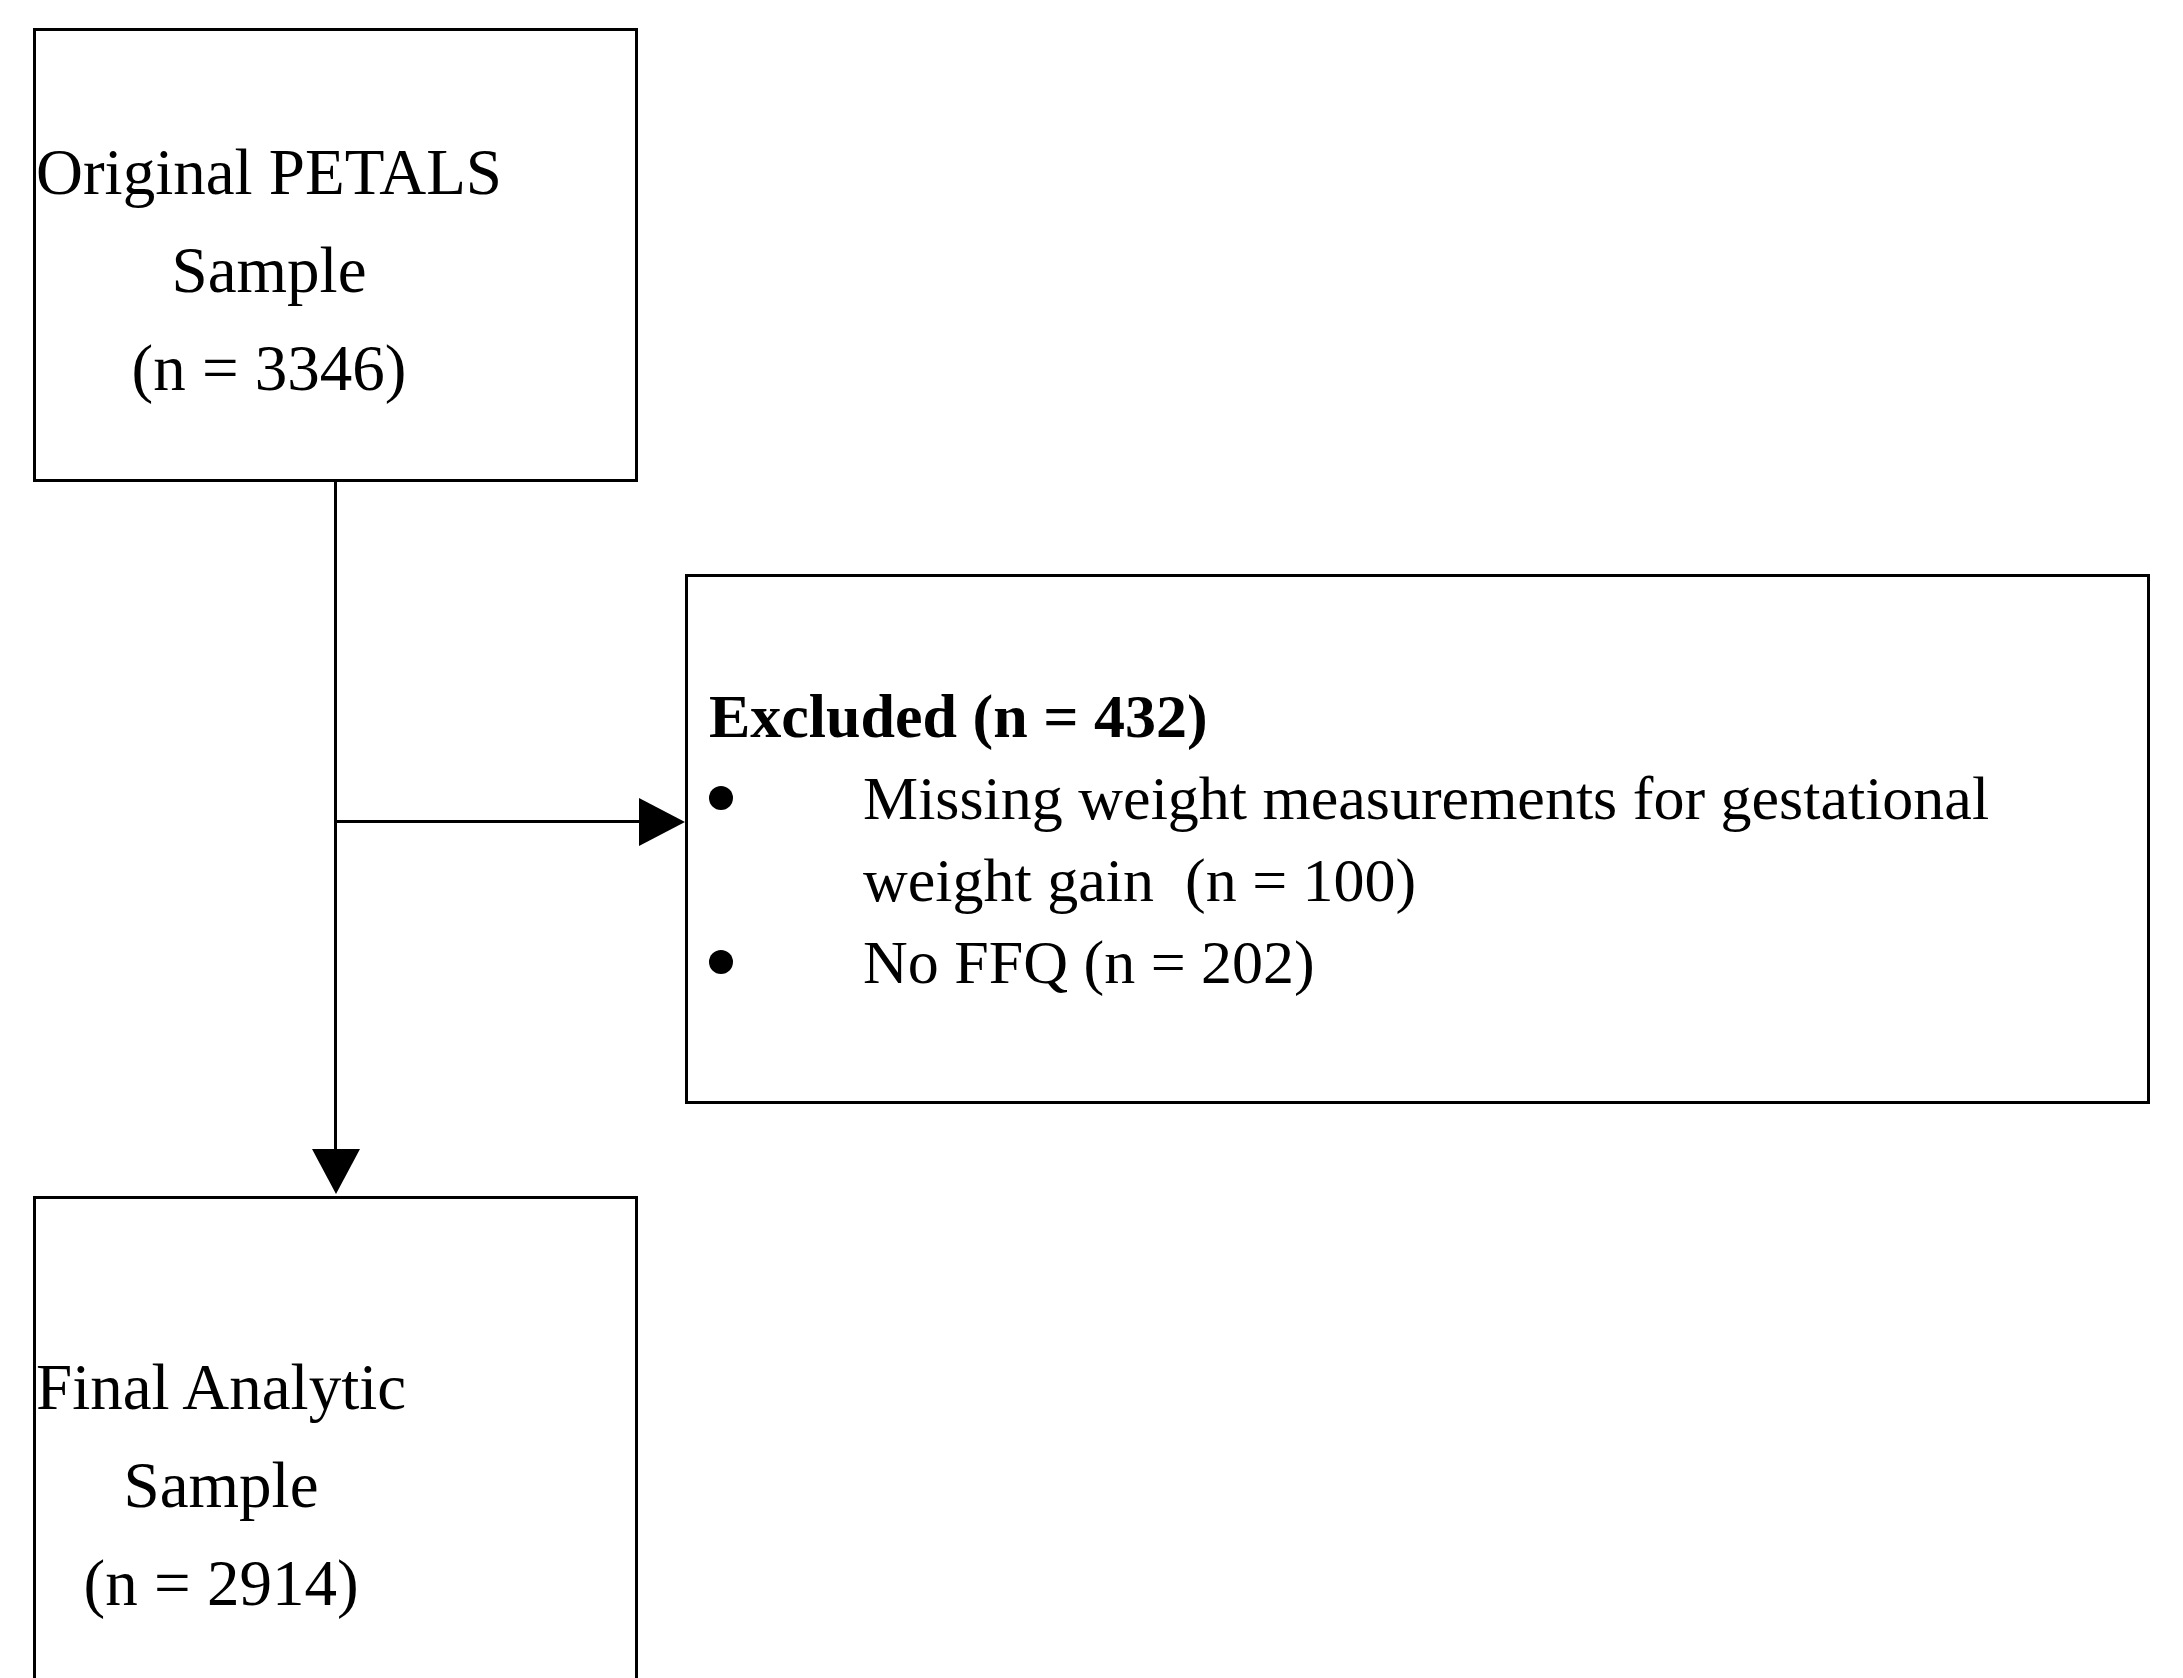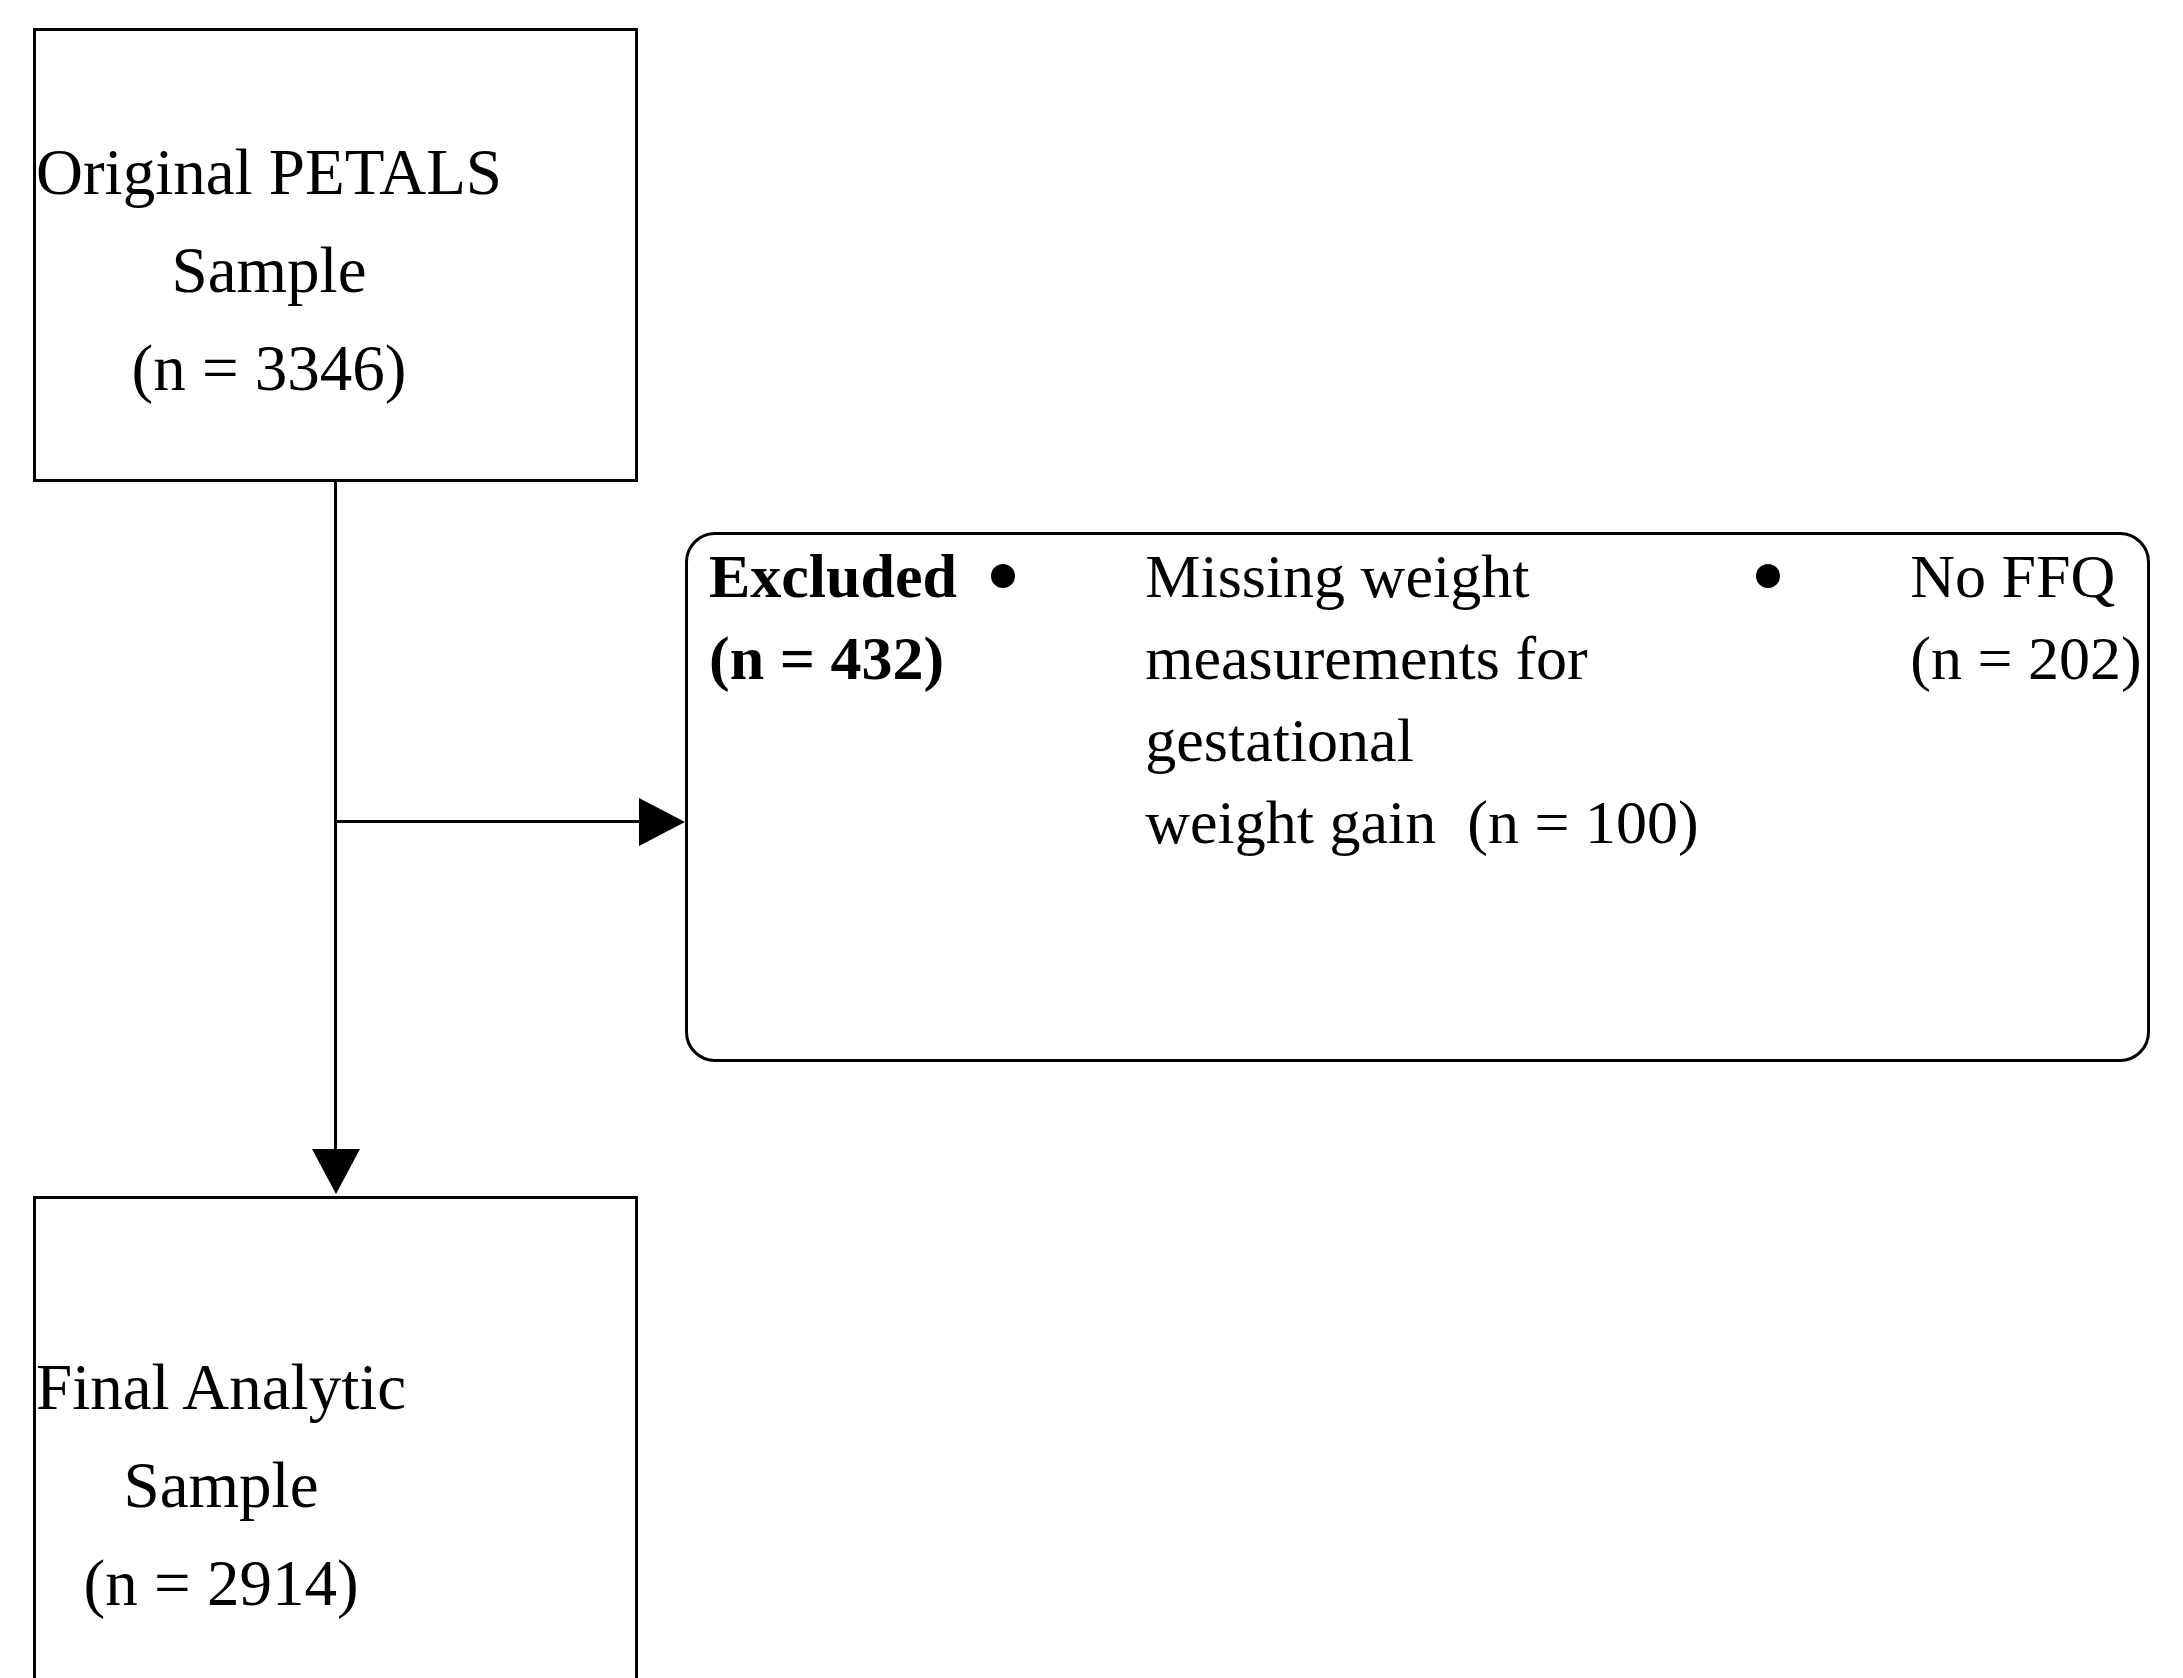--- a/index.html
+++ b/index.html
@@ -37,28 +37,27 @@
   }
   #top-box {
     left: 33px; top: 28px;
     width: 605px; height: 454px;
   }
   #final-box {
     left: 33px; top: 1196px;
     width: 605px; height: 548px;
   }
   #excluded-box {
-    left: 685px; top: 532px;
+    left: 685px; top: 574px;
     width: 1465px; height: 530px;
     display: flex;
-    flex-direction: row;
+    flex-direction: column;
     justify-content: center;
     font-size: 62px;
     line-height: 82px;
-    border-radius: 30px;
   }
   #excluded-box .title {
     font-weight: bold;
     padding-left: 21px;
     white-space: pre-wrap;
   }
   .bullet-row {
     position: relative;
     padding-left: 175px;
   }

